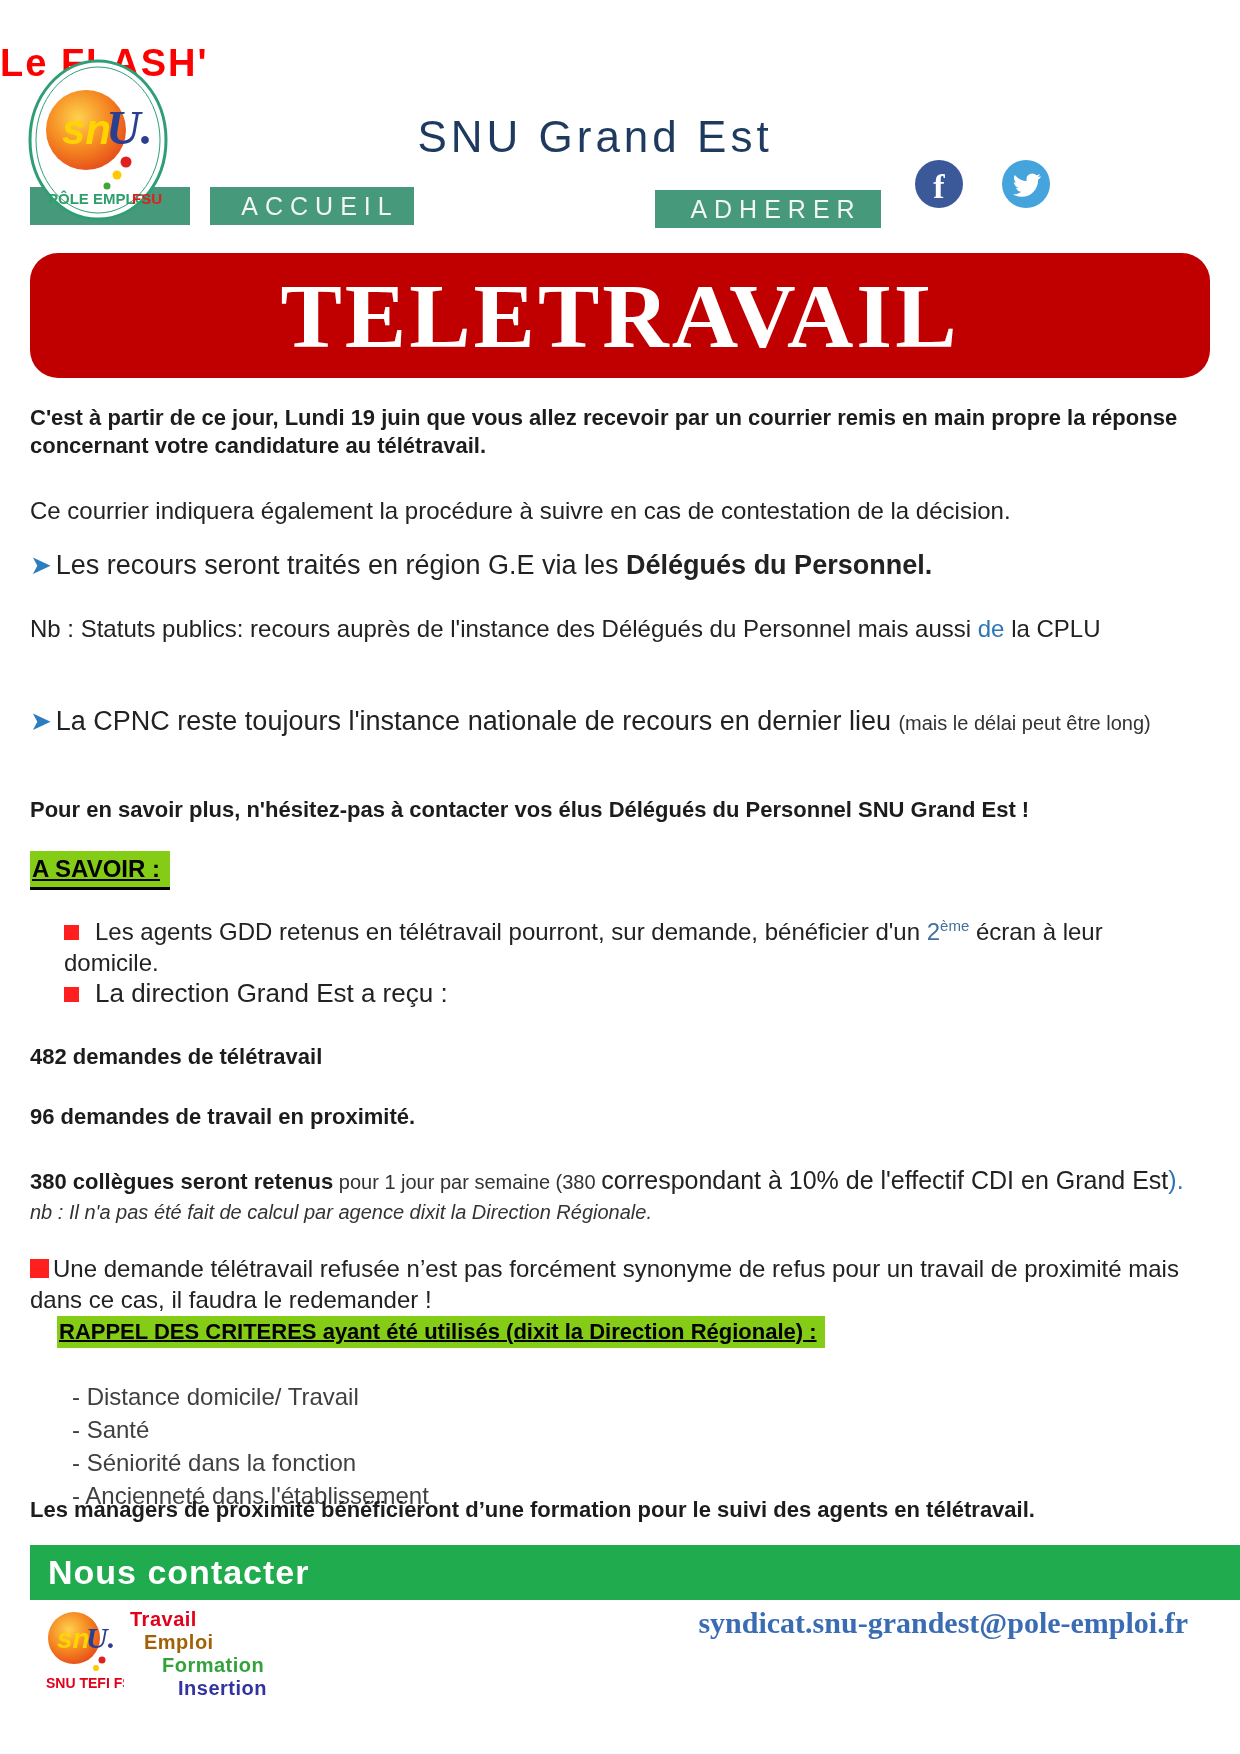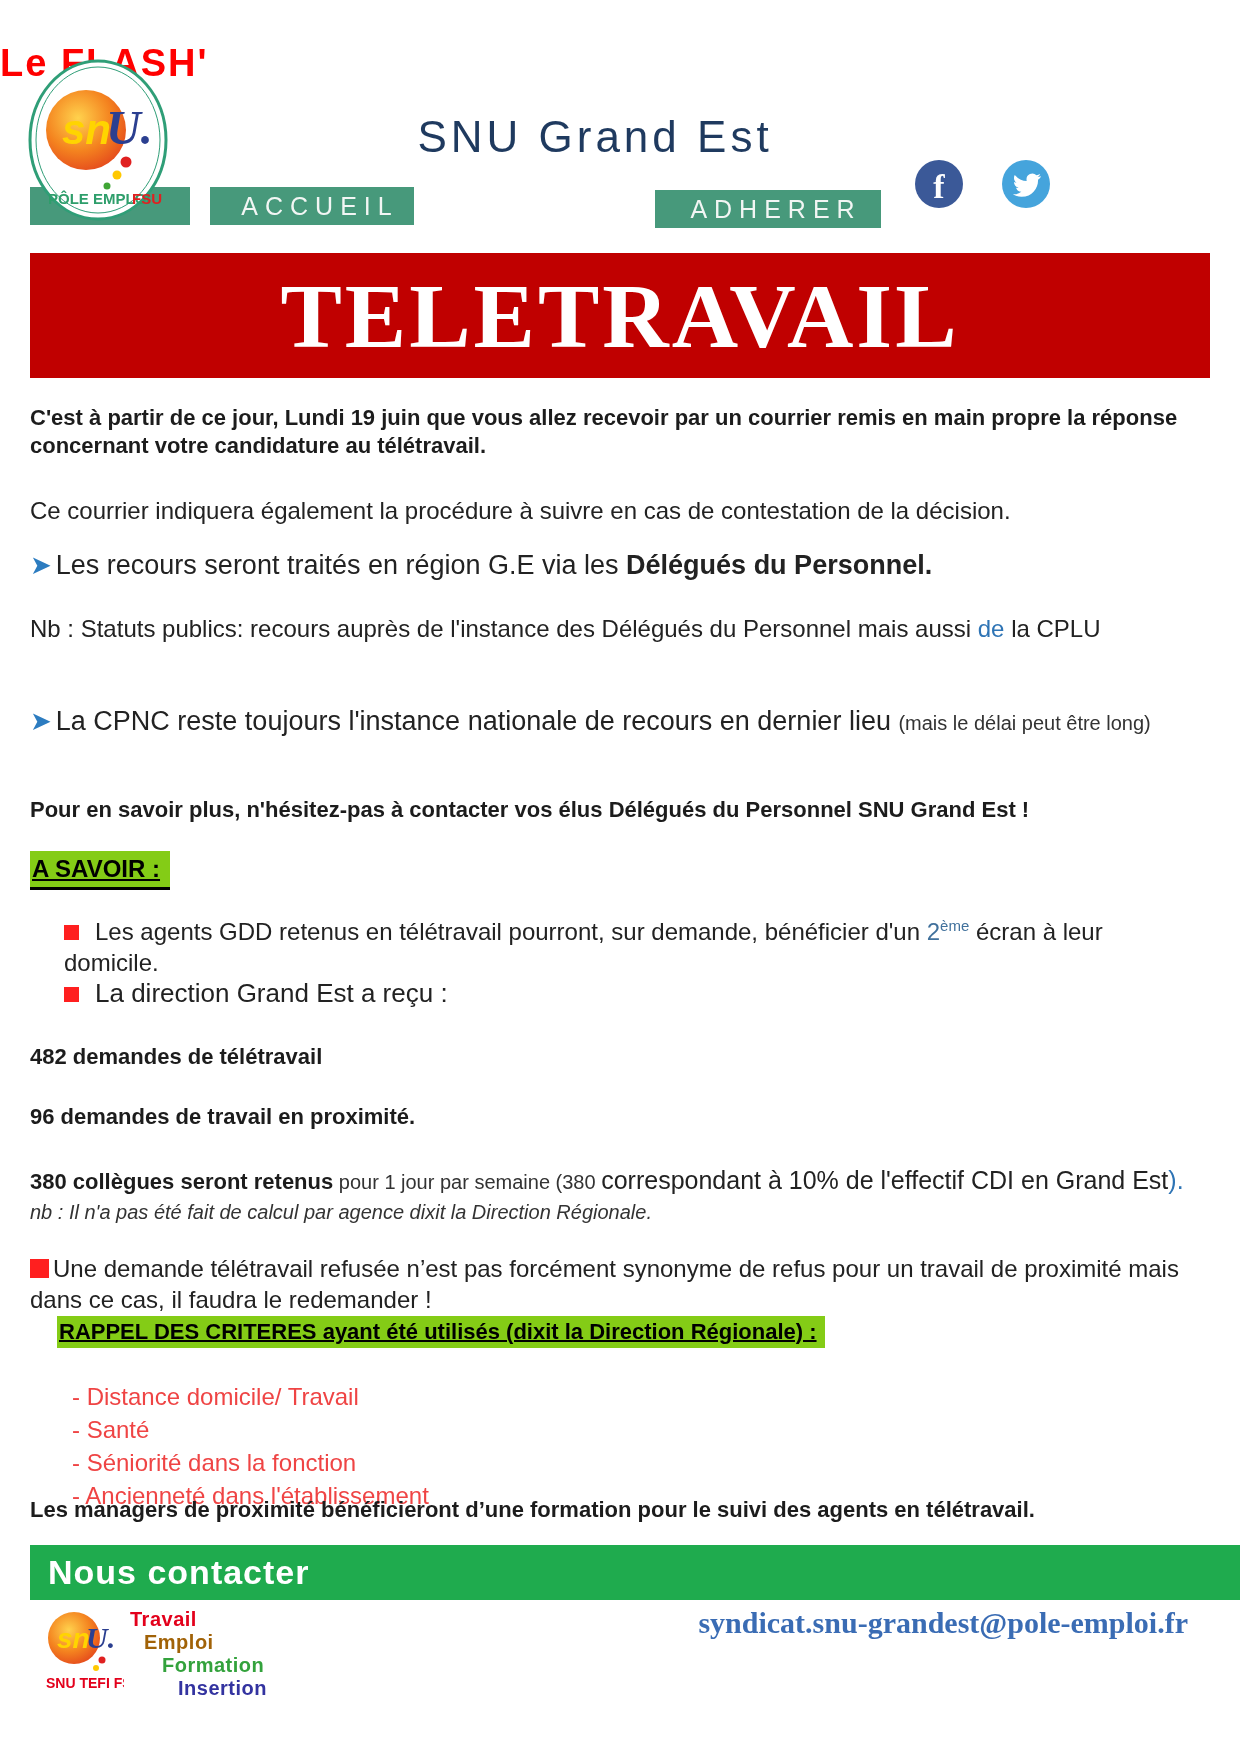--- a/index.html
+++ b/index.html
@@ -12,40 +12,40 @@
   .nav-btn{position:absolute;background:#47997B;color:#f2f6f4;display:flex;align-items:center;justify-content:center;
            font-size:25px;letter-spacing:7px;font-weight:400;cursor:pointer;padding-left:16px;}
   .flash-title{position:absolute;left:0;width:1220px;text-align:left;color:#FF0000;
                font-size:38px;font-weight:bold;letter-spacing:2px;}
   .snu-subtitle{position:absolute;left:0;width:1190px;text-align:center;color:#1F3A5F;
                 font-size:44px;font-weight:400;letter-spacing:4px;}
   .social{position:absolute;width:48px;height:48px;border-radius:50%;display:flex;align-items:center;justify-content:center;cursor:pointer;}
 
   
   .main-banner{position:absolute;left:30px;top:253px;width:1180px;height:125px;background:#C00000;
-               display:flex;align-items:center;justify-content:center;}
+               display:flex;align-items:center;justify-content:center;border-radius:28px;}
   .main-banner span{font-family:"Liberation Serif",serif;font-weight:bold;color:#ffffff;
                     font-size:92px;letter-spacing:3px;line-height:1;}
 
   
   .blk{position:absolute;left:30px;width:1165px;line-height:1.28;}
   .b  {font-weight:bold;font-size:22px;}
   .r  {font-size:24px;color:#222;}
   .big{font-size:27px;color:#222;}
   .small{font-size:20px;color:#333;}
   .arrow{color:#2C7CC0;font-size:26px;margin-right:4px;}
   .blue{color:#2E74B5;}
   .steel{color:#41719C;}
   .hl{display:inline-block;background:#84cc16;color:#000;font-weight:bold;}
   .hl-asavoir{font-size:24px;padding:3px 10px 2px 2px;border-bottom:3px solid #000;text-decoration:underline;}
   .hl-rappel{font-size:22px;padding:2px 8px 2px 2px;text-decoration:underline;text-decoration-thickness:2px;}
   .sq{display:inline-block;width:15px;height:15px;background:#FF1F1F;margin-right:16px;}
   .sq-big{display:inline-block;width:19px;height:19px;background:#FF1F1F;margin-right:4px;vertical-align:-1px;}
   .bullet-row{position:absolute;left:64px;width:1130px;line-height:1.3;}
-  .crit{font-size:24px;color:#ef4444;line-height:33px;}
+  .crit{font-size:24px;color:#404040;line-height:33px;}
   .ital{font-style:italic;font-size:20px;color:#333;margin-top:20px;}
 
   
   .contact-banner{position:absolute;left:30px;top:1545px;width:1210px;height:55px;background:#1FAB4E;
                   display:flex;align-items:center;}
   .contact-banner span{color:#fff;font-weight:bold;font-size:34px;padding-left:18px;letter-spacing:1px;}
   .email{position:absolute;right:52px;top:1606px;font-family:"Liberation Serif",serif;font-weight:bold;
          font-size:30px;color:#3A6CB4;cursor:pointer;}
   .stair{position:absolute;font-weight:bold;font-size:20px;letter-spacing:0.5px;}
 </style>

